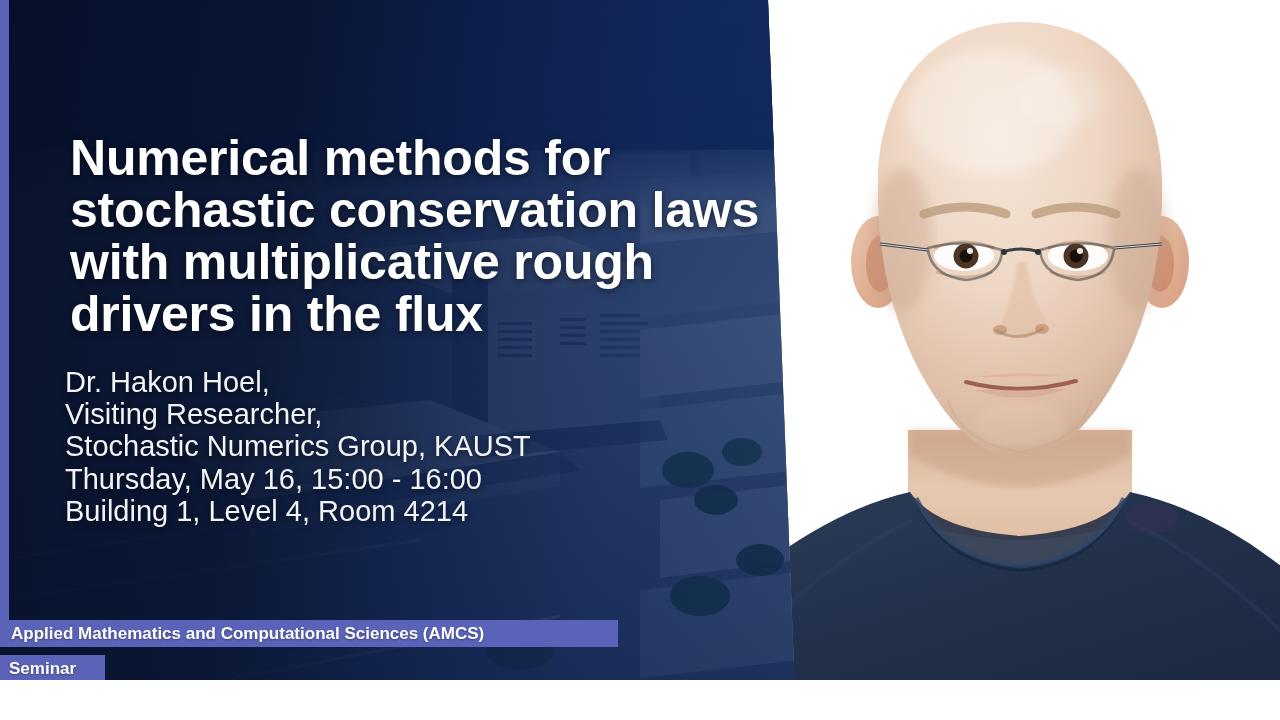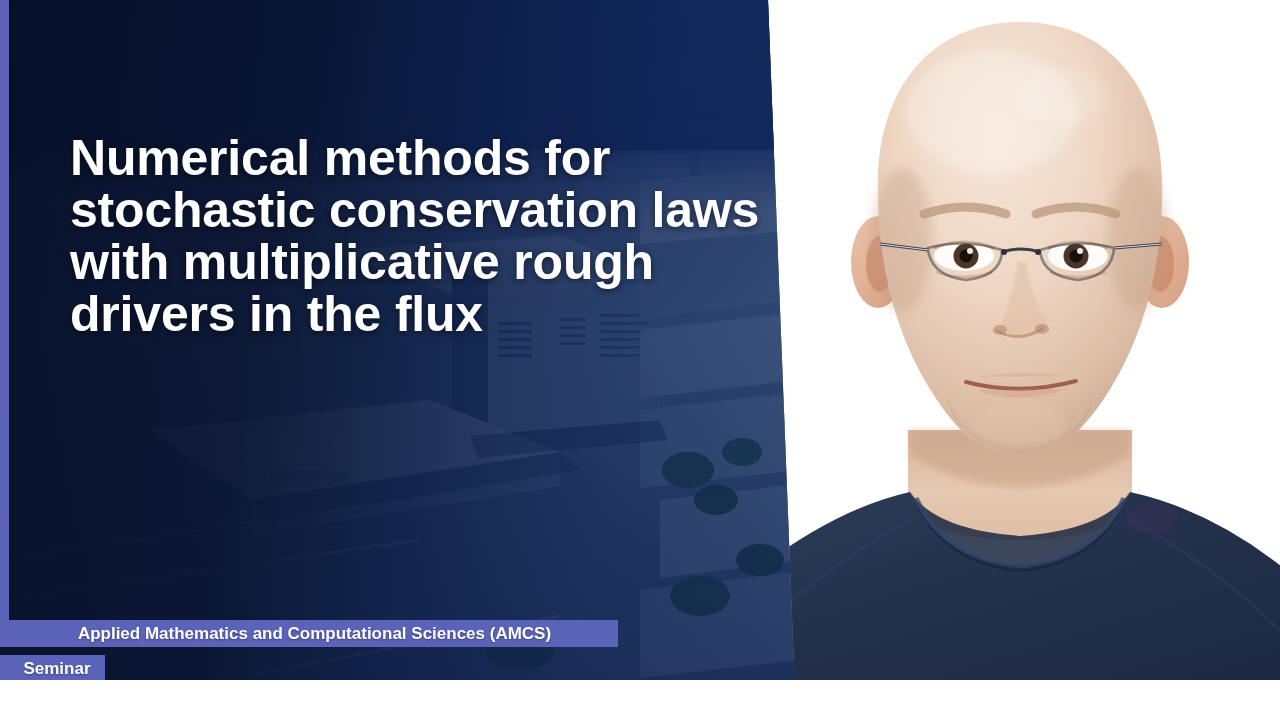--- a/index.html
+++ b/index.html
@@ -99,21 +99,20 @@
   
   .banner {
     position:absolute;
     left:0;
     background:#5a63b8;
     color:#ffffff;
     font-weight:bold;
     display:flex;
     align-items:center;
     text-shadow:0 1px 2px rgba(0,0,0,0.35);
-    justify-content:center;
   }
   .banner-dept {
     top:620px; height:27px;
     width:618px;
     font-size:17px;
     padding-left:11px;
   }
   .banner-kind {
     top:655px; height:28px;
     width:105px;
@@ -334,20 +333,25 @@
     <div class="hero-sky-fade"></div>
     <div class="hero-tint"></div>
 
     <div class="left-stripe"></div>
   </div>
 
   <div class="title">Numerical methods for
 stochastic conservation laws
 with multiplicative rough
 drivers in the flux</div>
+  <div class="details">Dr. Hakon Hoel,
+Visiting Researcher,
+Stochastic Numerics Group, KAUST
+Thursday, May 16, 15:00 - 16:00
+Building 1, Level 4, Room 4214</div>
 
   <div class="banner banner-dept">
     <span>Applied Mathematics and Computational Sciences (AMCS)</span>
   </div>
   <div class="banner banner-kind">
     <span>Seminar</span>
   </div>
 
 </div>
 

